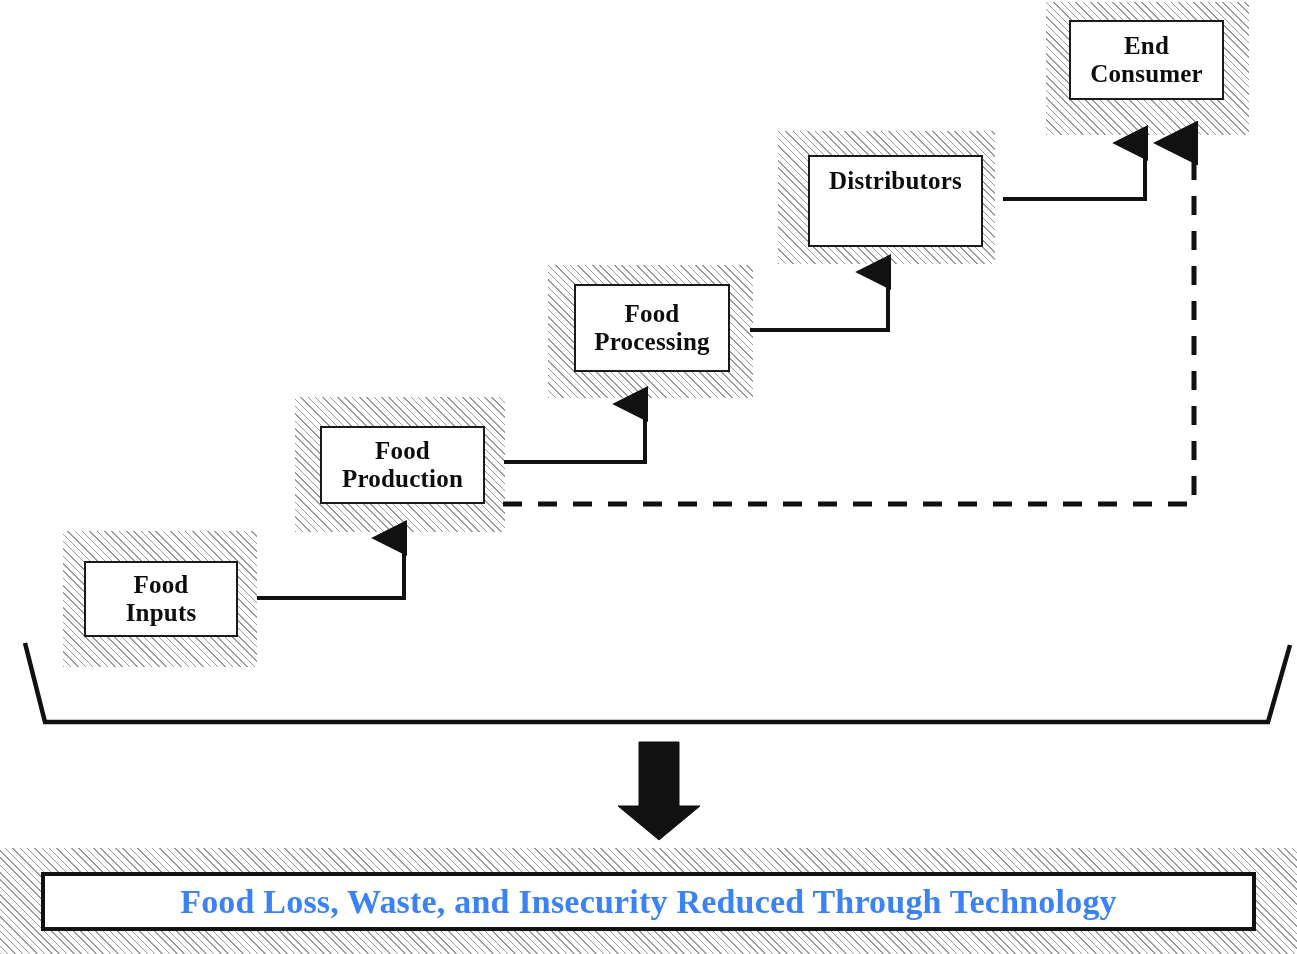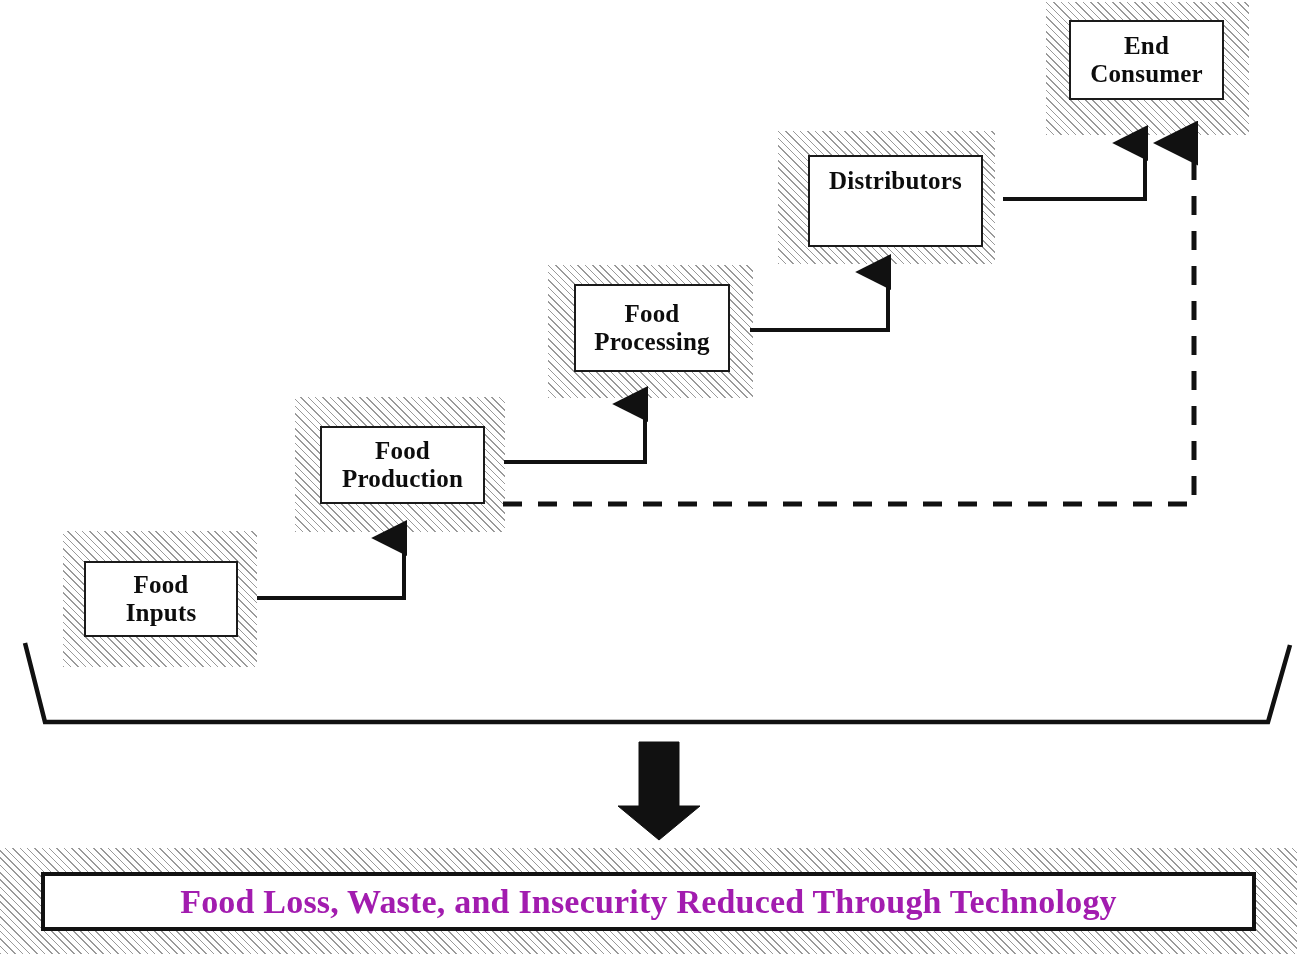--- a/index.html
+++ b/index.html
@@ -60,21 +60,21 @@
     background: #ffffff;
     border: 4px solid #111111;
     box-sizing: border-box;
     display: flex;
     align-items: center;
     justify-content: center;
   }
   #banner-label {
     font-weight: bold;
     font-size: 34px;
-    color: #a21caf;
+    color: #3b82f6;
     letter-spacing: 0.2px;
     white-space: nowrap;
   }
   
   #links {
     position: absolute;
     left: 0;
     top: 0;
     width: 1297px;
     height: 954px;

